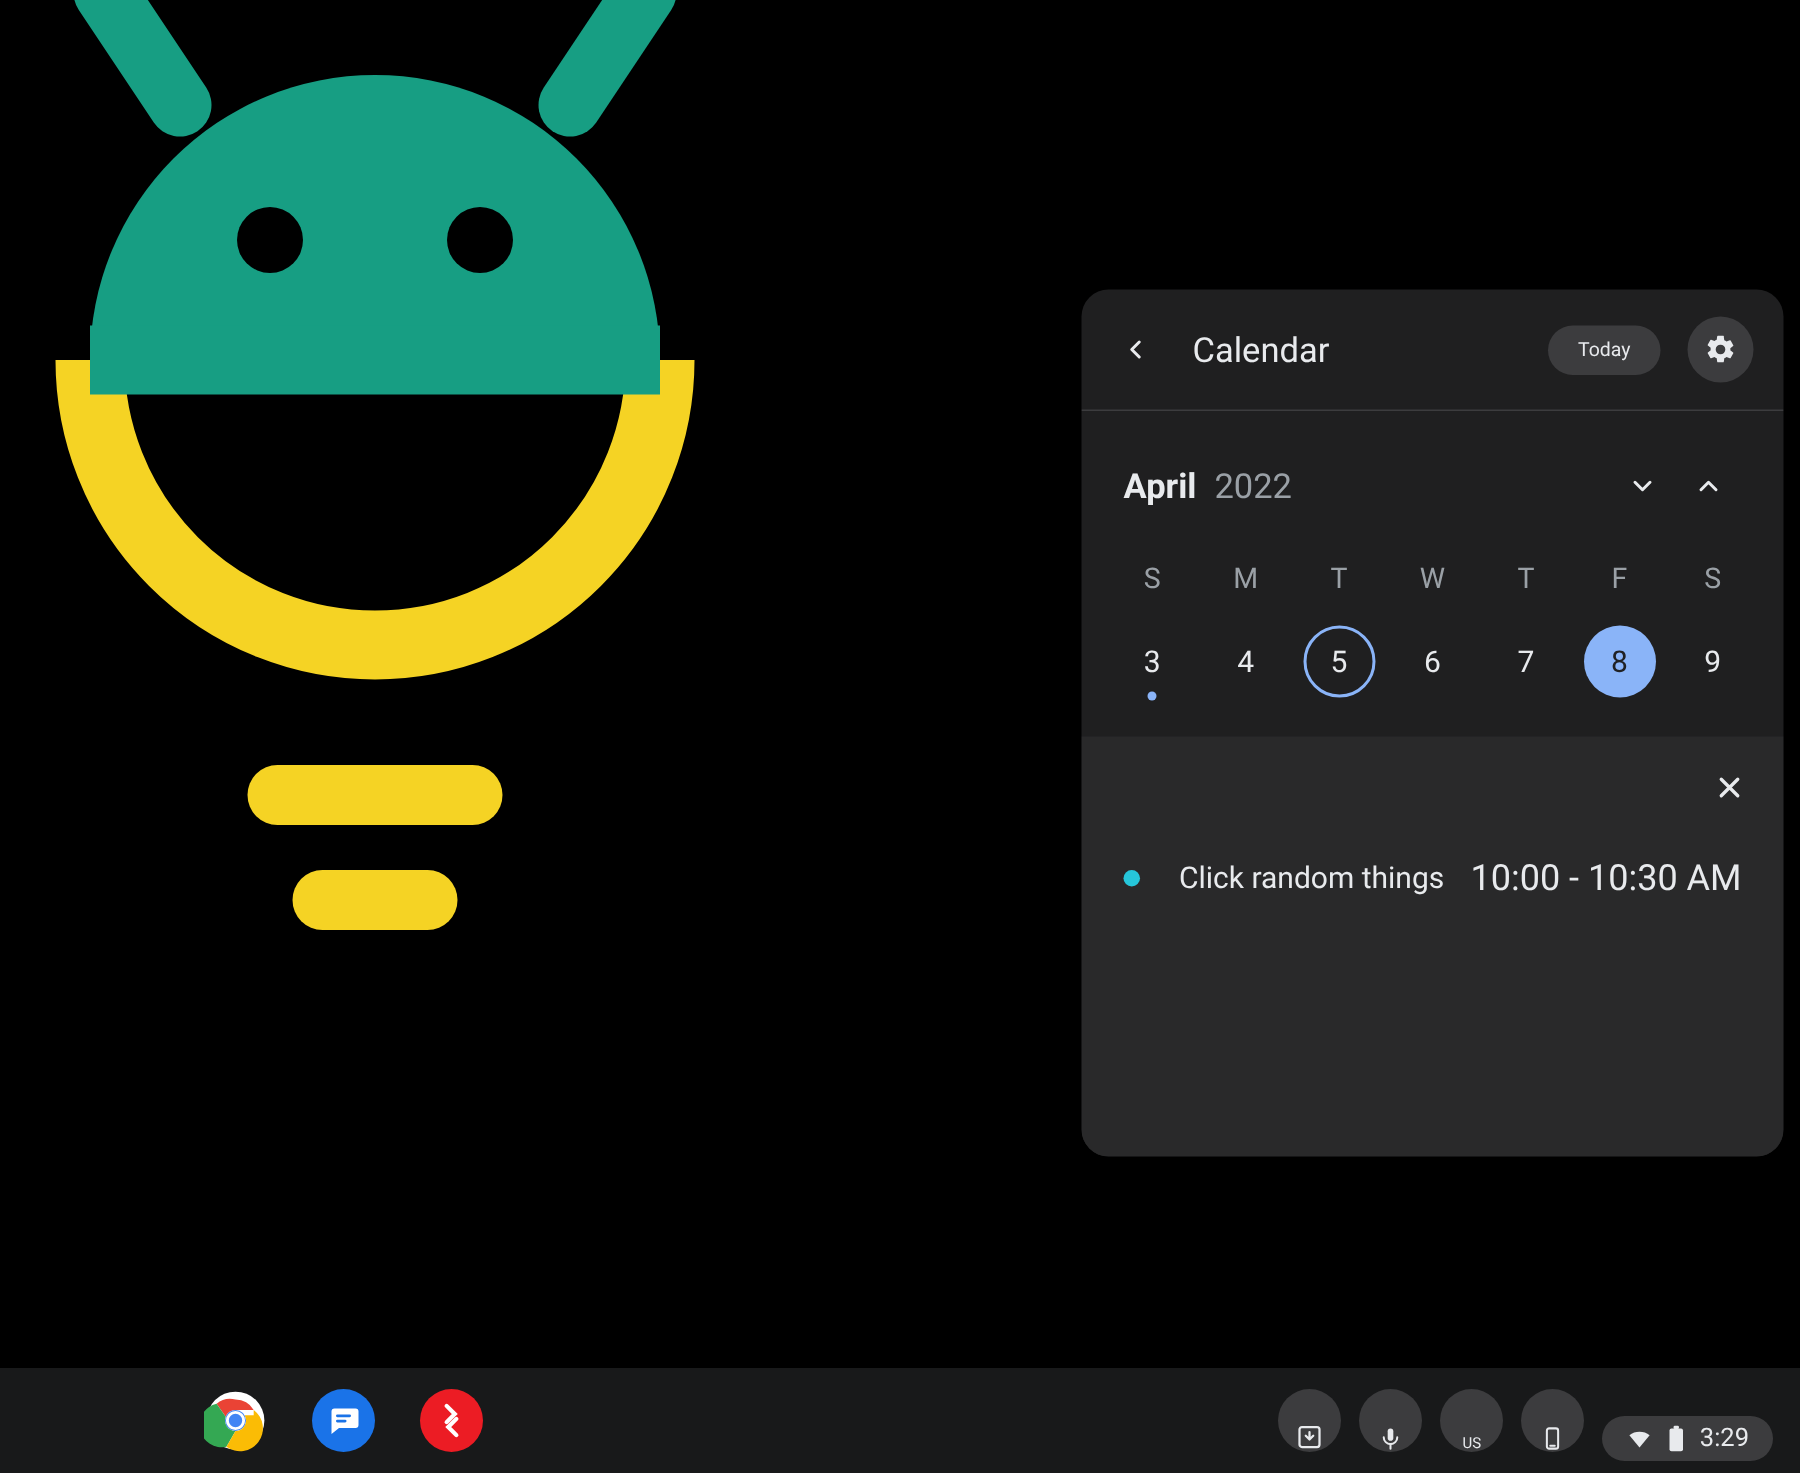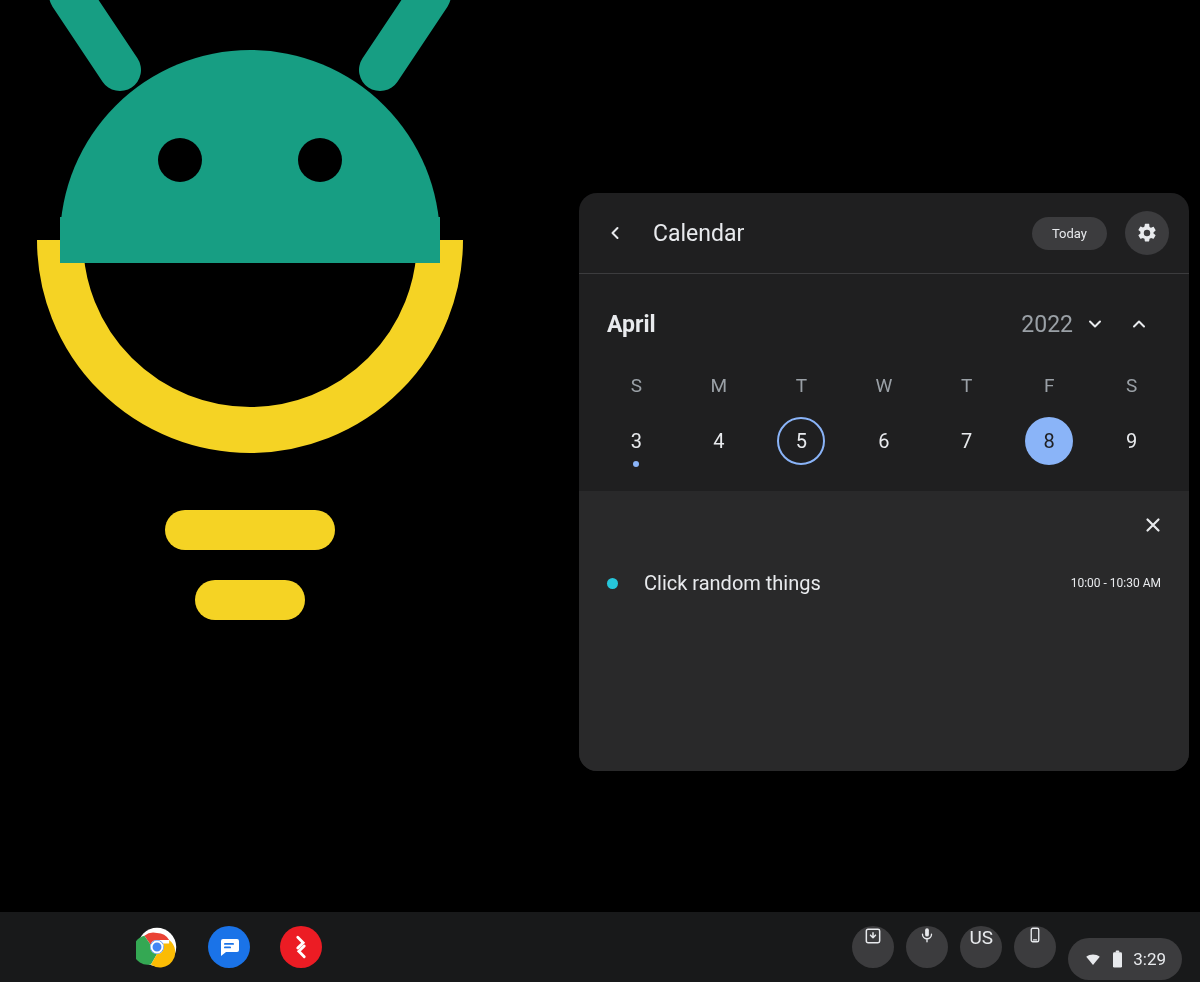--- a/index.html
+++ b/index.html
@@ -30,21 +30,21 @@
     top: 0; left: 0;
     width: 500px;
     pointer-events: none;
   }
 
   
   .calendar-panel {
     position: absolute;
     top: 193px;
     right: 11px;
-    width: 610px;
+    width: 468px;
     background: var(--panel-bg);
     border-radius: 18px;
     overflow: hidden;
     box-shadow: 0 4px 20px rgba(0,0,0,0.5);
   }
   .calendar-header {
     display: flex;
     align-items: center;
     padding: 18px 20px 18px 14px;
     gap: 10px;
@@ -83,23 +83,22 @@
     align-items: center;
     padding: 28px 28px 14px 28px;
   }
   .month-label {
     font-size: 23px;
     font-weight: 700;
   }
   .year-label {
     font-size: 23px;
     color: var(--text-secondary);
-    margin-left: 28px;
+    margin-left: 12px;
     flex: 1;
-    text-align: right;
   }
   .month-nav {
     width: 44px; height: 44px;
     display: flex; align-items: center; justify-content: center;
     cursor: pointer;
     border-radius: 50%;
   }
 
   .weekday-row, .days-row {
     display: grid;
@@ -169,21 +168,21 @@
     width: 11px; height: 11px;
     border-radius: 50%;
     background: #26c6da;
     margin-right: 26px;
   }
   .event-title {
     flex: 1;
     font-size: 20px;
   }
   .event-time {
-    font-size: 12px;
+    font-size: 24px;
   }
 
   
   .shelf {
     position: absolute;
     bottom: 0; left: 0; right: 0;
     height: 70px;
     background: #18191a;
     display: flex;
     align-items: center;
@@ -204,29 +203,29 @@
   .shelf-app {
     width: 42px; height: 42px;
     border-radius: 50%;
     display: flex; align-items: center; justify-content: center;
     cursor: pointer;
   }
   .tray-btn {
     width: 42px; height: 42px;
     border-radius: 50%;
     background: var(--pill-bg);
-    display: flex; align-items: flex-start; justify-content: center;
-    cursor: pointer;
-    font-size: 19px;
+    display: flex; align-items: flex-end; justify-content: center;
+    cursor: pointer;
+    font-size: 10px;
     color: var(--text-primary);
   }
   .status-pill {
     background: var(--pill-bg);
     border-radius: 22px;
-    height: 42px;
+    height: 30px;
     padding: 0 16px;
     display: flex;
     align-items: center;
     gap: 10px;
     cursor: pointer;
     font-size: 17px;
     margin-top: 24px;
   }
   svg { display: block; }
 </style>

